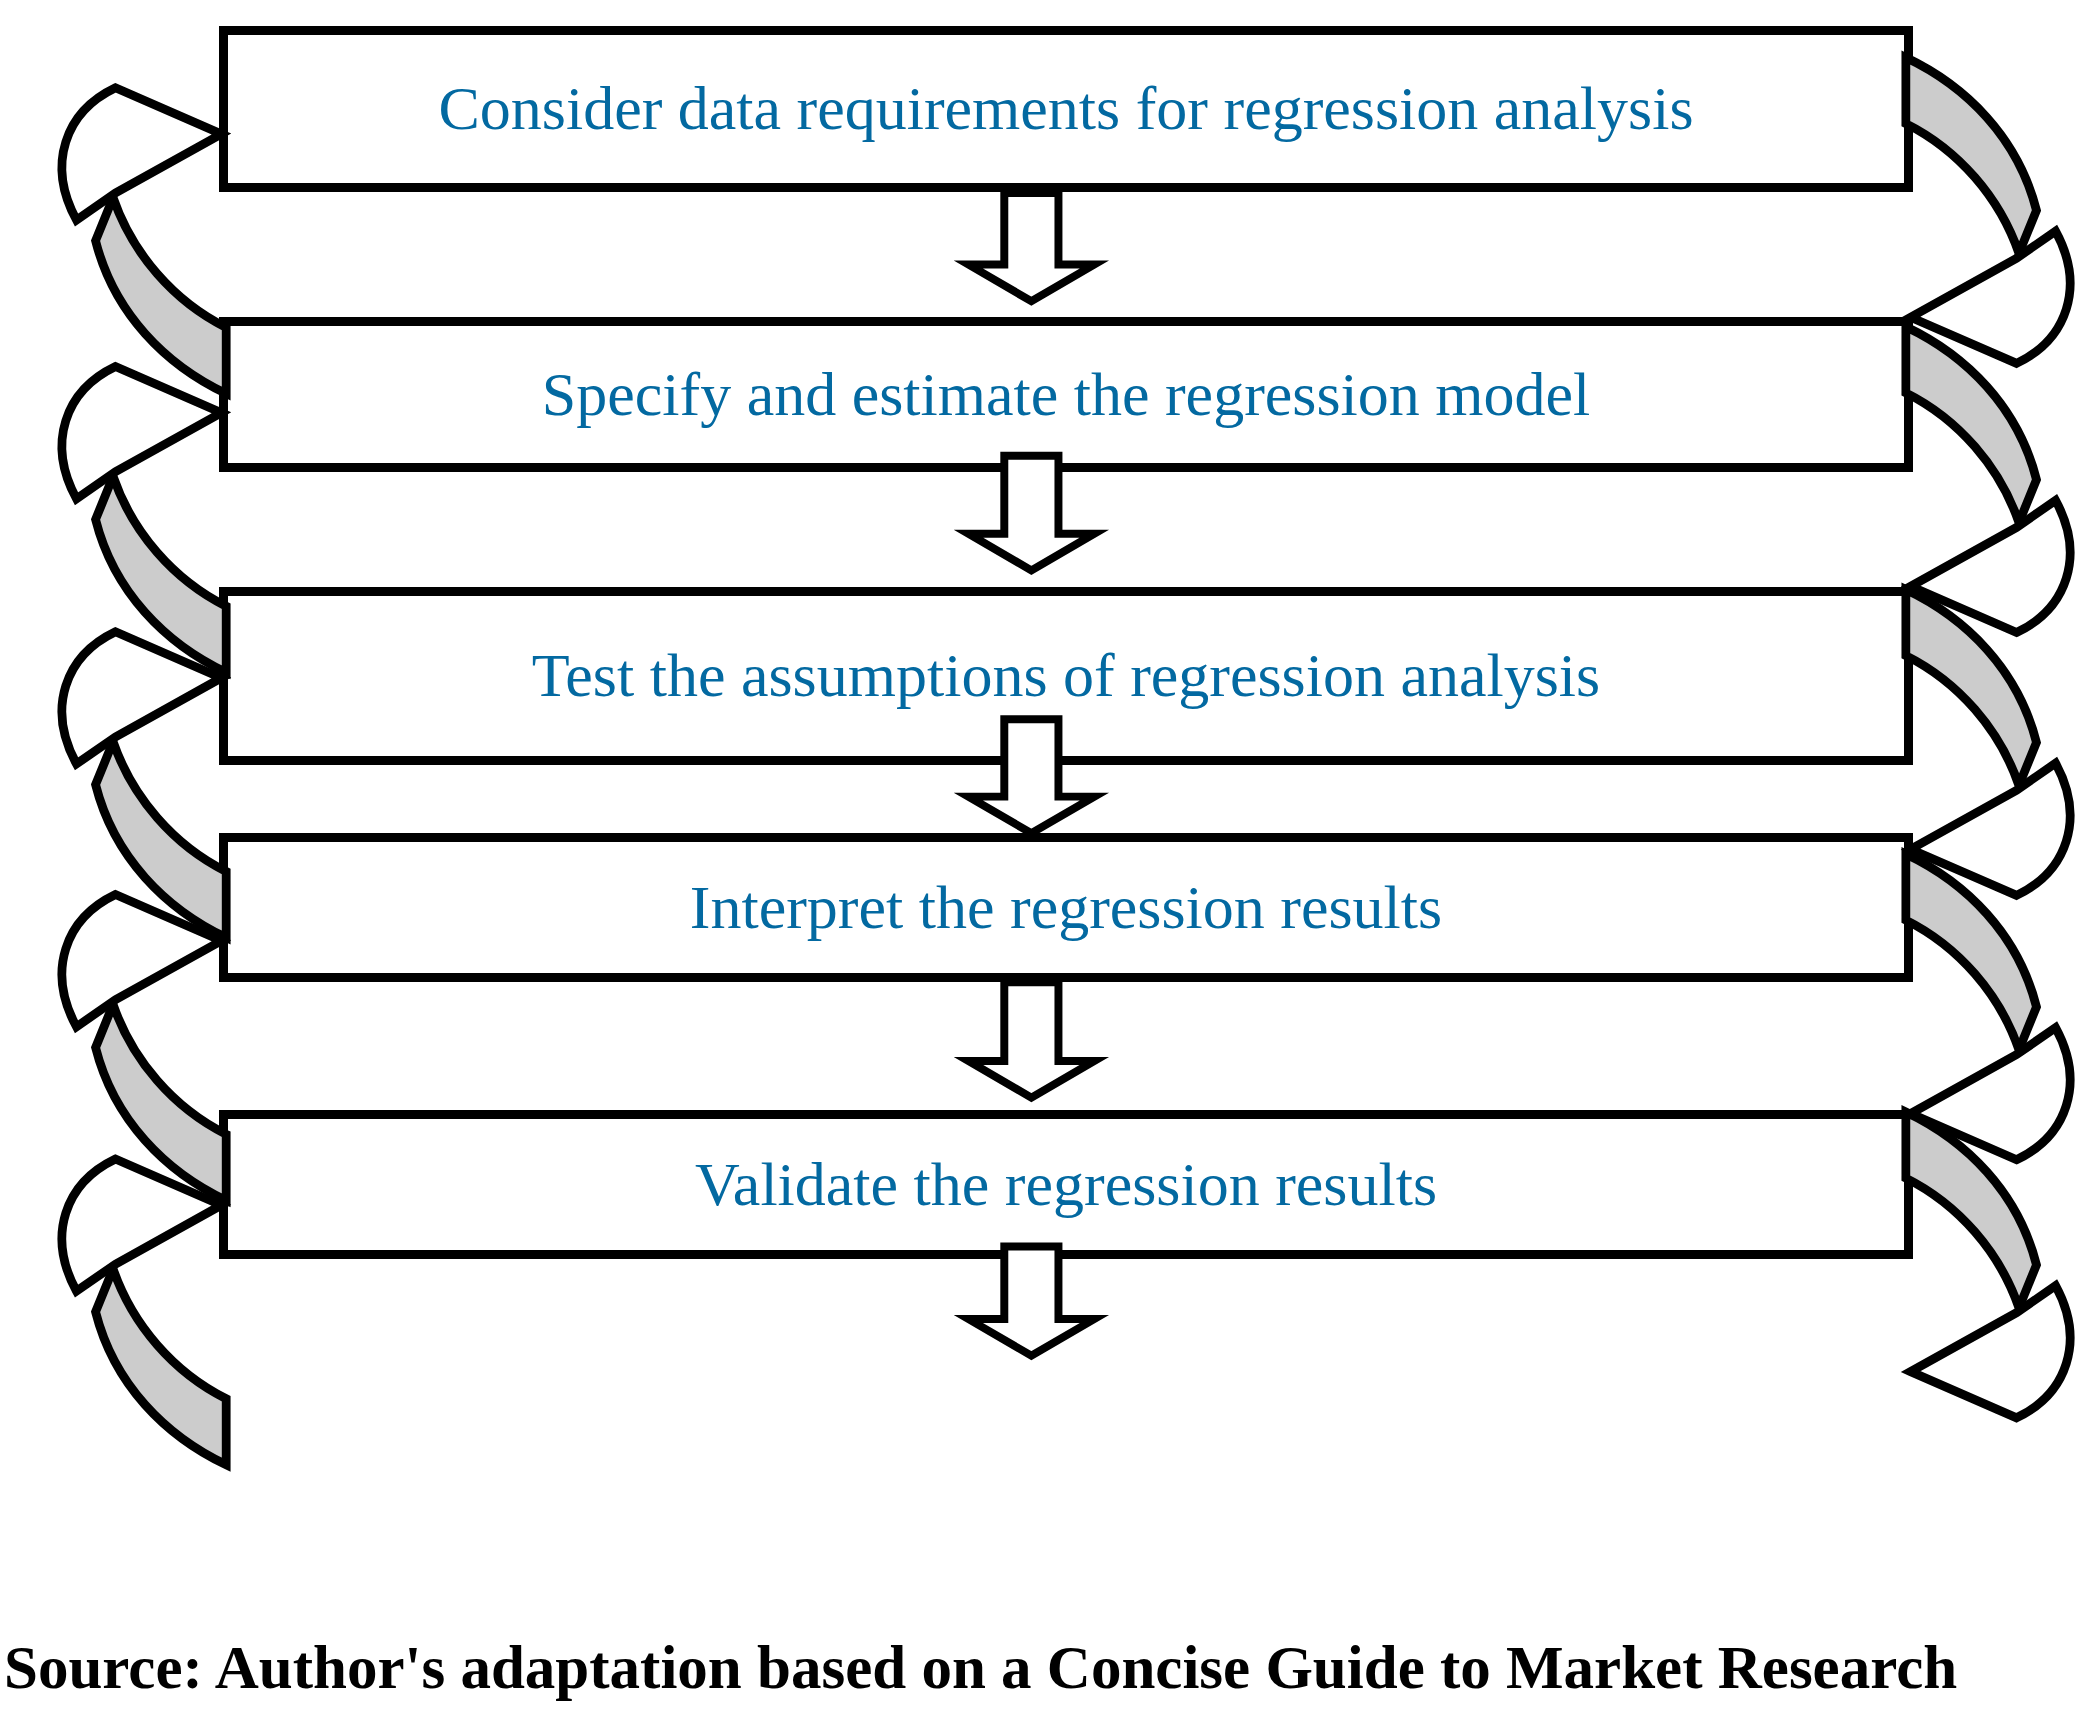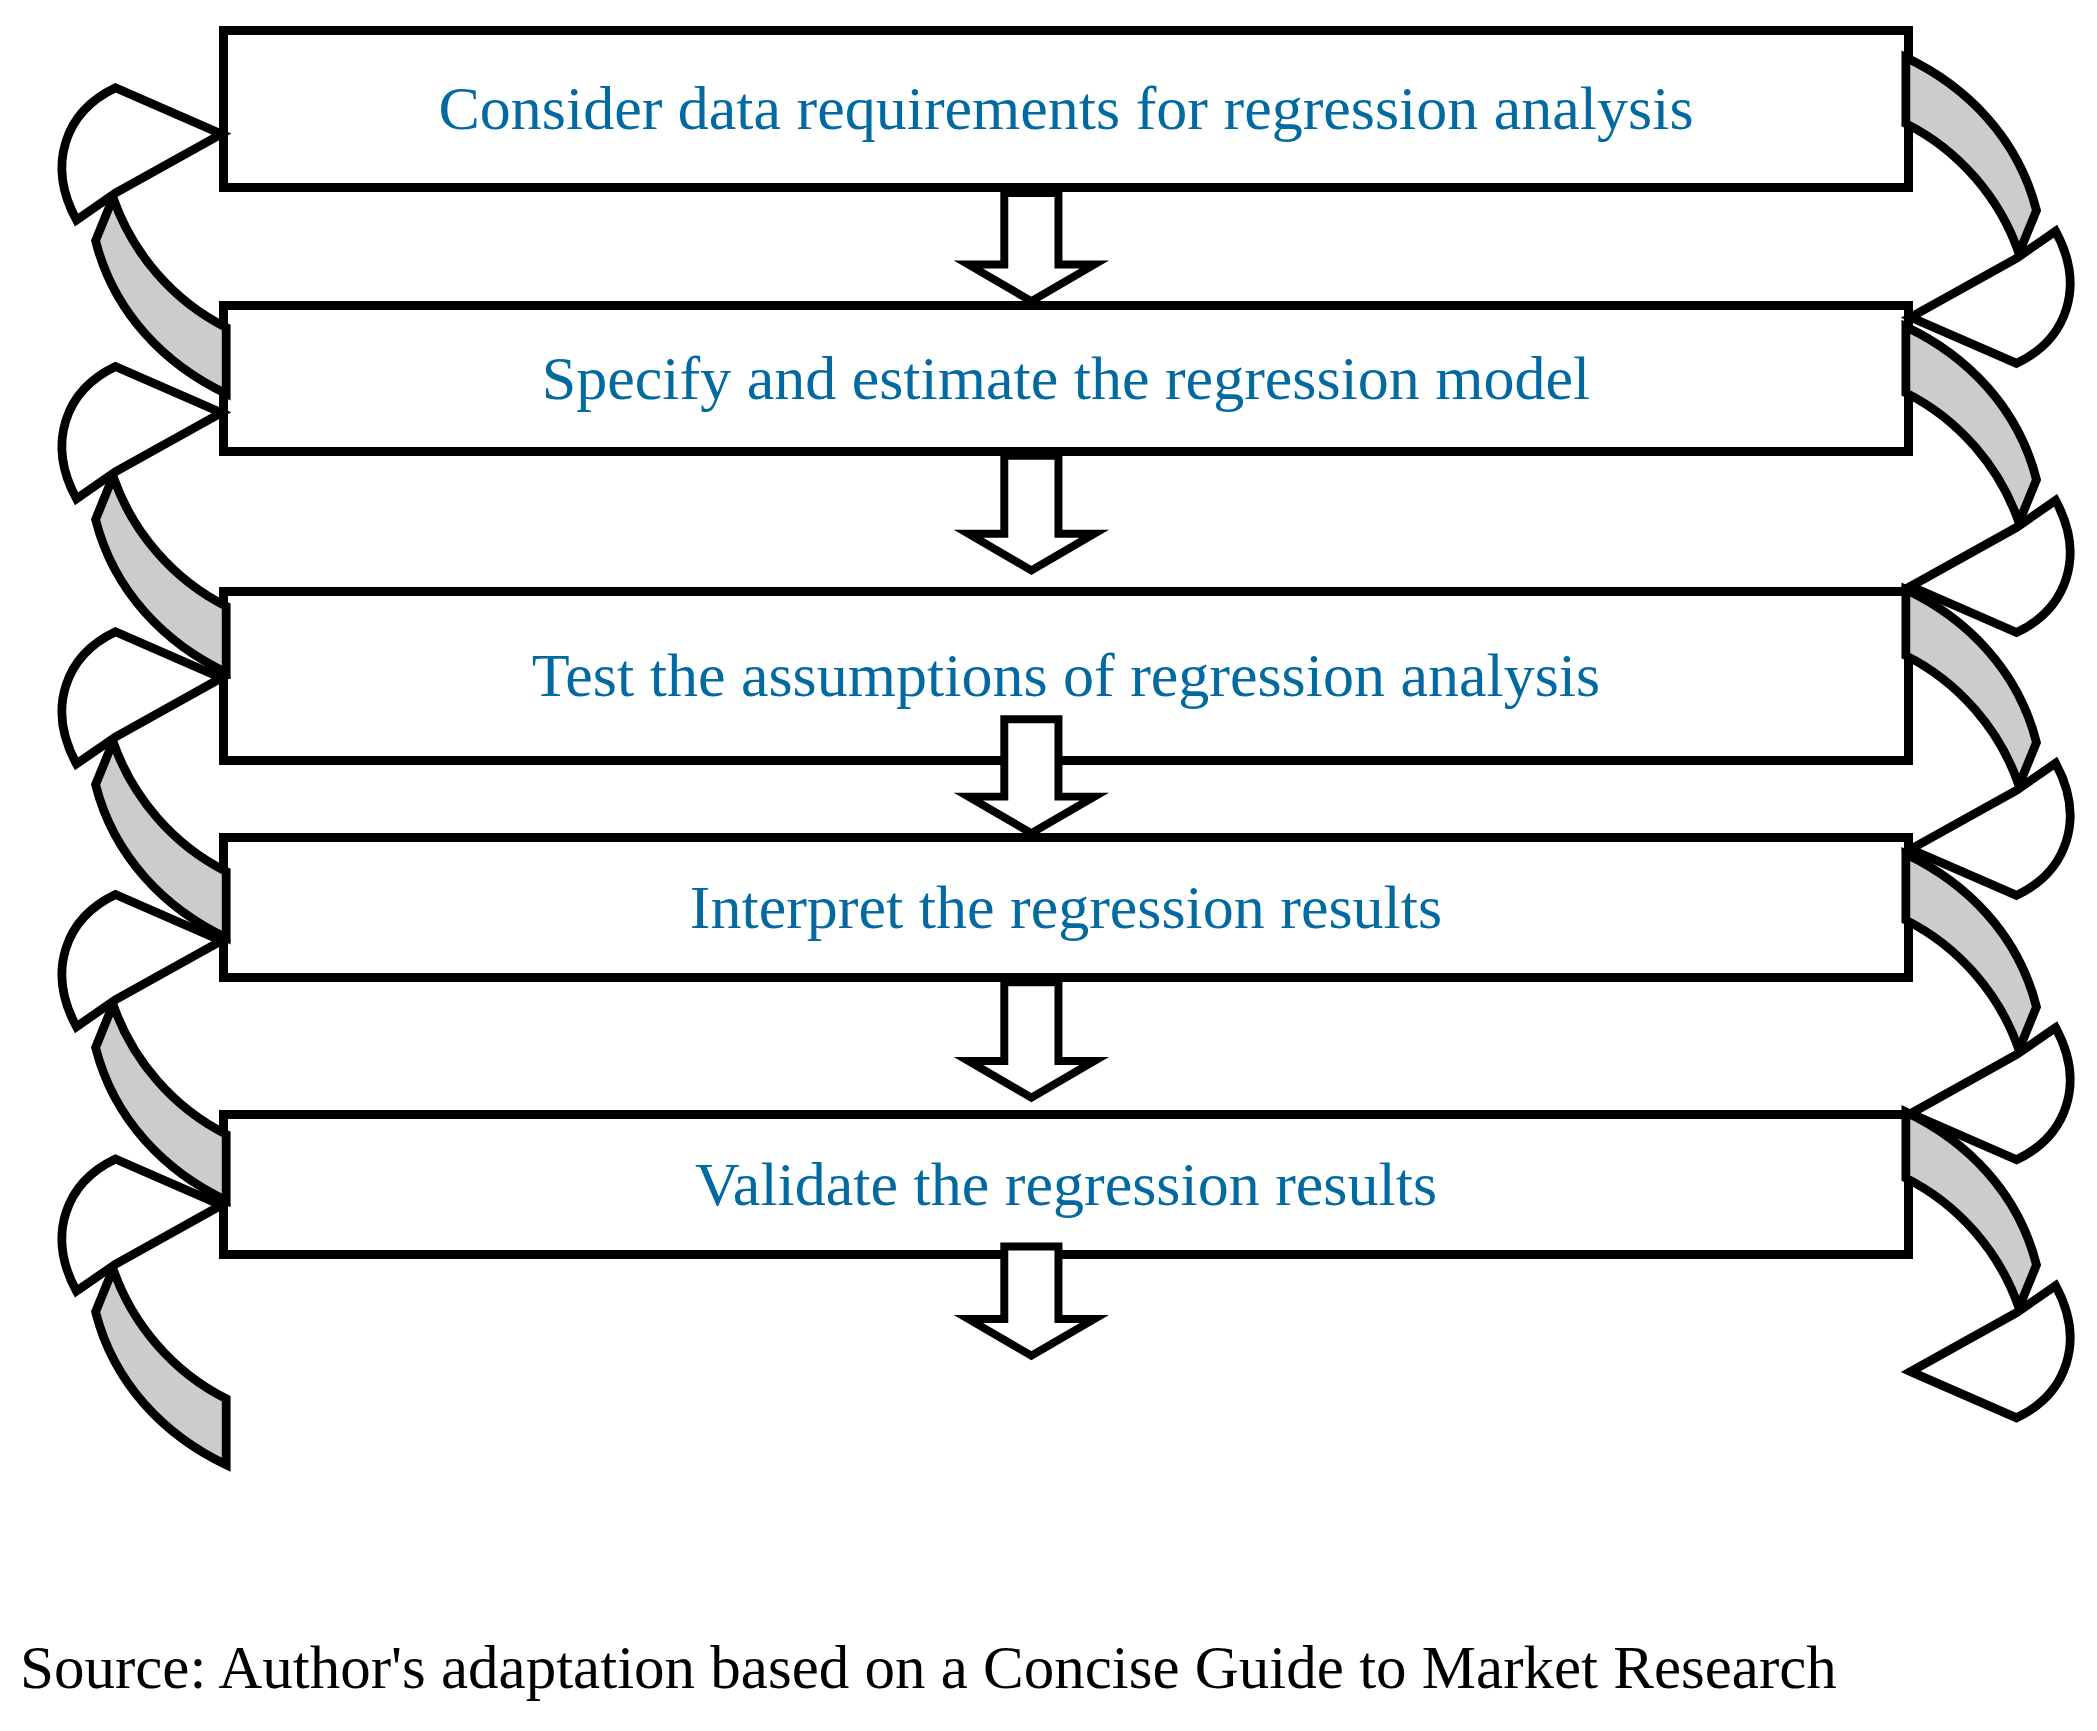--- a/index.html
+++ b/index.html
@@ -29,36 +29,37 @@
   .arrow-layer{
     position:absolute;
     left:0;top:0;
     pointer-events:none;
   }
   .loop-band{fill:#cccccc;stroke:#000000;stroke-width:11;stroke-linejoin:miter;}
   .loop-head{fill:#ffffff;stroke:#000000;stroke-width:11;stroke-linejoin:miter;}
   .down-arrow{fill:#ffffff;stroke:#000000;stroke-width:10;stroke-linejoin:miter;}
   .caption{
     position:absolute;
-    left:20px;
+    left:4px;
     top:1633px;
     font-size:61px;
     color:#000000;
     white-space:nowrap;
+    font-weight:bold;
   }
 </style>
 </head>
 <body>
 
 <div class="canvas">
 
   <div class="step" style="top:26px;height:166px;">
     <span>Consider data requirements for regression analysis</span>
   </div>
-  <div class="step" style="top:301px;height:155px;text-align:center;">
+  <div class="step" style="top:317px;height:155px;text-align:center;">
     <span>Specify and estimate the regression model</span>
   </div>
   <div class="step" style="top:570px;height:178px;margin-top:17px;">
     <span>Test the assumptions of regression analysis</span>
   </div>
   <div class="step" style="top:833px;height:149px;">
     <span>Interpret the regression results</span>
   </div>
   <div class="step" style="top:1098px;height:149px;margin-top:12px;">
     <span>Validate the regression results</span>

